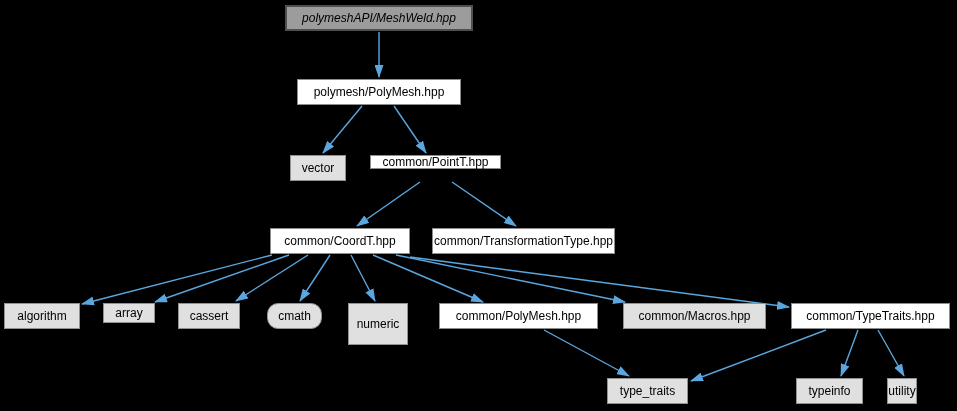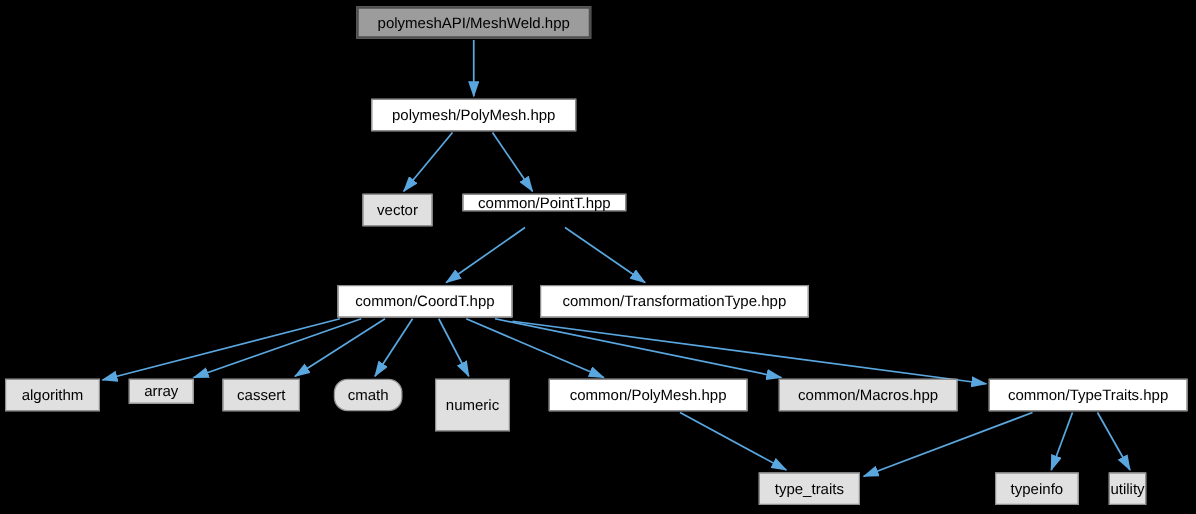--- a/index.html
+++ b/index.html
@@ -30,20 +30,21 @@
     justify-content: center;
     box-sizing: border-box;
     font-size: 12px;
     line-height: 1;
     white-space: nowrap;
     color: var(--text, #000000);
   }
   .node.main {
     background: var(--main-fill, #9C9C9C);
     border: 2px solid var(--main-border, #4F4F4F);
+    font-style: italic;
   }
   .node.linked {
     background: var(--linked-fill, #FFFFFF);
     border: 1px solid var(--linked-border, #8C8C8C);
     cursor: pointer;
     text-align: right;
   }
   .node.leaf {
     background: var(--leaf-fill, #E0E0E0);
     border: 1.5px solid var(--leaf-border, #929292);
@@ -78,21 +79,21 @@
         <line x1="858" y1="330" x2="841" y2="376" stroke="#5AA7E0" stroke-width="1.4" marker-end="url(#arrowhead)"></line>
         <line x1="878" y1="330" x2="904" y2="376" stroke="#5AA7E0" stroke-width="1.4" marker-end="url(#arrowhead)"></line>
       </g>
   </svg>
   <div id="nodes-layer">
       <div class="node main" style="left: 285px; top: 5px; width: 188px; height: 26px;">polymeshAPI/MeshWeld.hpp</div>
       <div class="node linked" style="left: 297px; top: 79px; width: 164px; height: 26px;">polymesh/PolyMesh.hpp</div>
       <div class="node leaf" style="left: 290px; top: 155px; width: 56px; height: 26px;">vector</div>
       <div class="node linked" style="left: 370px; top: 155px; width: 131px; height: 14px;">common/PointT.hpp</div>
       <div class="node linked" style="left: 270px; top: 228px; width: 140px; height: 26px;">common/CoordT.hpp</div>
-      <div class="node linked" style="left: 432px; top: 228px; width: 215px; height: 26px;">common/TransformationType.hpp</div>
+      <div class="node linked" style="left: 432px; top: 228px; width: 183px; height: 26px;">common/TransformationType.hpp</div>
       <div class="node leaf" style="left: 4px; top: 303px; width: 76px; height: 26px;">algorithm</div>
       <div class="node leaf" style="left: 103px; top: 303px; width: 52px; height: 20px;">array</div>
       <div class="node leaf" style="left: 178px; top: 303px; width: 62px; height: 26px;">cassert</div>
       <div class="node leaf" style="left: 267px; top: 303px; width: 55px; height: 26px; border-radius: 11px;">cmath</div>
       <div class="node leaf" style="left: 348px; top: 303px; width: 60px; height: 42px;">numeric</div>
       <div class="node linked" style="left: 439px; top: 303px; width: 159px; height: 26px;">common/PolyMesh.hpp</div>
       <div class="node leaf" style="left: 623px; top: 303px; width: 143px; height: 26px;">common/Macros.hpp</div>
       <div class="node linked" style="left: 791px; top: 303px; width: 159px; height: 26px;">common/TypeTraits.hpp</div>
       <div class="node leaf" style="left: 607px; top: 378px; width: 81px; height: 26px;">type_traits</div>
       <div class="node leaf" style="left: 796px; top: 378px; width: 67px; height: 26px;">typeinfo</div>

